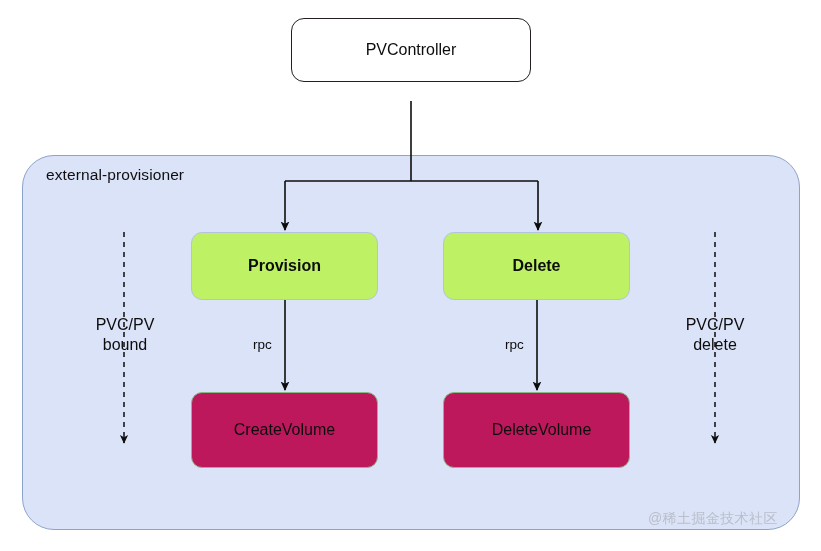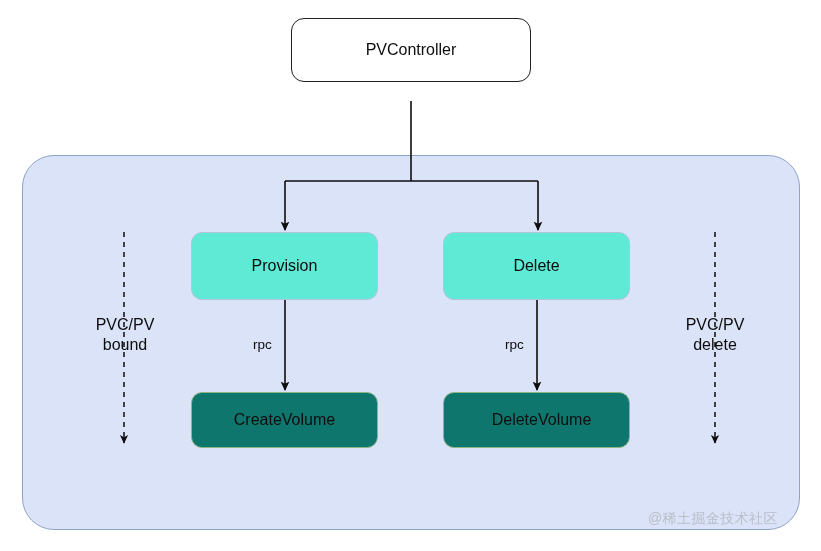--- a/index.html
+++ b/index.html
@@ -65,27 +65,28 @@
     top: 18px;
     width: 240px;
     height: 64px;
     background: #ffffff;
     border: 1.6px solid #23201f;
     border-radius: 13px;
   }
   .node-white {
     width: 187px;
     height: 68px;
-    background: #5eead4;
+    background: #bef264;
     border: 1.3px solid #b3c3dd;
+    font-weight: bold;
   }
   .node-green {
     width: 187px;
-    height: 56px;
-    background: #0f766e;
+    height: 76px;
+    background: #be185d;
     border: 1.3px solid #8cb684;
   }
   .pos-provision     { left: 191px; top: 232px; }
   .pos-delete        { left: 443px; top: 232px; }
   .pos-createvolume  { left: 191px; top: 392px; }
   .pos-deletevolume  { left: 443px; top: 392px; padding-left: 10px; }
 
   
   .edge-label {
     position: absolute;
@@ -118,20 +119,21 @@
     white-space: nowrap;
     letter-spacing: 0.4px;
   }
 </style>
 </head>
 <body>
 
 <div id="canvas">
 
   <div class="group-box"></div>
+  <div class="group-label">external-provisioner</div>
 
   <svg id="edges" viewBox="0 0 821 551" xmlns="http://www.w3.org/2000/svg">
     <defs>
       <marker id="arrow-solid" viewBox="0 0 10 10" refX="8.5" refY="5" markerWidth="6.2" markerHeight="6.2" orient="auto-start-reverse">
         <path d="M 0 0.6 L 9.4 5 L 0 9.4 L 2.2 5 Z" fill="#0d0d0d"></path>
       </marker>
       <marker id="arrow-dashed" viewBox="0 0 10 10" refX="8.5" refY="5" markerWidth="6.2" markerHeight="6.2" orient="auto-start-reverse">
         <path d="M 0 0.6 L 9.4 5 L 0 9.4 L 2.2 5 Z" fill="#0d0d0d"></path>
       </marker>
     </defs>

